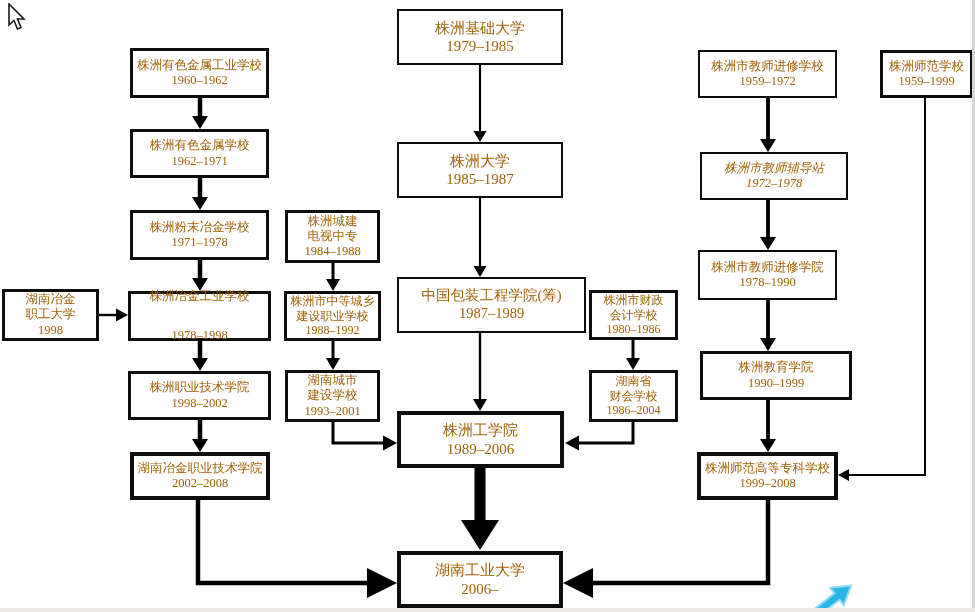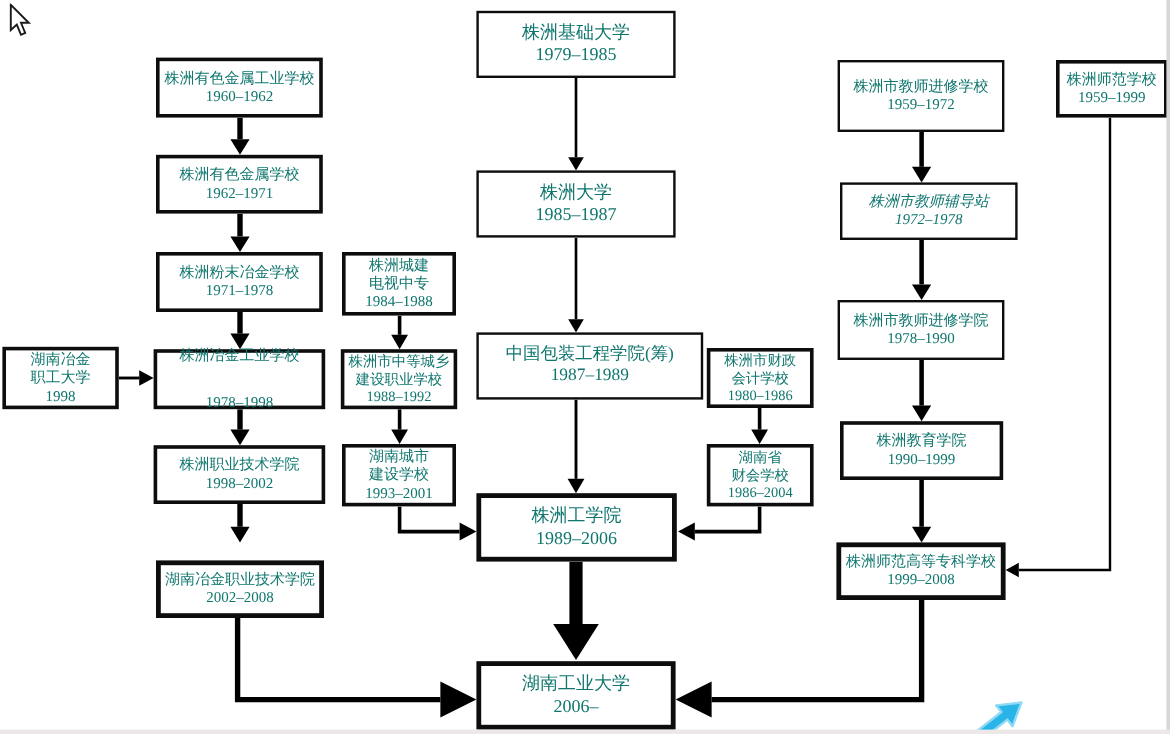--- a/index.html
+++ b/index.html
@@ -6,21 +6,21 @@
   #canvas{
     position:relative;width:975px;height:612px;background:#ffffff;
     font-family:"Liberation Serif","DejaVu Serif",serif;overflow:hidden;
   }
   #edges{position:absolute;left:0;top:0;width:975px;height:612px;}
   #nodes{position:absolute;left:0;top:0;width:975px;height:612px;}
   .node{
     position:absolute;box-sizing:border-box;background:#ffffff;
     border:3px solid #0d0d0d;display:flex;flex-direction:column;
     align-items:center;justify-content:center;text-align:center;
-    color:#0f766e;line-height:1.22;
+    color:#a16207;line-height:1.22;
   }
   .node .nm,.node .yr{white-space:nowrap;}
   .edge-strip{position:absolute;}
   #edge-right{right:0;top:0;width:3px;height:612px;background:#d7d7d7;}
   #edge-bottom{left:0;bottom:0;width:975px;height:4px;background:#ece8e8;}
 </style>
 </head>
 <body>
 
 <div id="canvas">
@@ -148,21 +148,21 @@
         <div class="yr">1971–1978</div>
       </div>
       <div class="node" style="left: 128px; top: 291px; width: 143px; height: 50px; border-width: 3px; font-size: 12.5px; gap: 24px;">
         <div class="nm">株洲冶金工业学校</div>
         <div class="yr">1978–1998</div>
       </div>
       <div class="node" style="left: 128px; top: 371px; width: 143px; height: 49px; border-width: 3px; font-size: 12.5px;">
         <div class="nm">株洲职业技术学院</div>
         <div class="yr">1998–2002</div>
       </div>
-      <div class="node" style="left: 130px; top: 452px; width: 140px; height: 48px; border-width: 4.5px; font-size: 12.5px; margin-top: 15px;">
+      <div class="node" style="left: 130px; top: 452px; width: 140px; height: 48px; border-width: 4.5px; font-size: 12.5px;">
         <div class="nm">湖南冶金职业技术学院</div>
         <div class="yr">2002–2008</div>
       </div>
       <div class="node" style="left: 2px; top: 289px; width: 97px; height: 52px; border-width: 3px; font-size: 12.5px;">
         <div class="nm">湖南冶金</div>
         <div class="nm">职工大学</div>
         <div class="yr">1998</div>
       </div>
       <div class="node" style="left: 285px; top: 210px; width: 95px; height: 53px; border-width: 3px; font-size: 12.5px;">
         <div class="nm">株洲城建</div>
@@ -182,33 +182,33 @@
       <div class="node" style="left: 589px; top: 290px; width: 89px; height: 50px; border-width: 3px; font-size: 12px;">
         <div class="nm">株洲市财政</div>
         <div class="nm">会计学校</div>
         <div class="yr">1980–1986</div>
       </div>
       <div class="node" style="left: 589px; top: 370px; width: 89px; height: 52px; border-width: 3px; font-size: 12px;">
         <div class="nm">湖南省</div>
         <div class="nm">财会学校</div>
         <div class="yr">1986–2004</div>
       </div>
-      <div class="node" style="left: 698px; top: 50px; width: 139px; height: 60px; border-width: 2.5px; font-size: 12.5px;">
+      <div class="node" style="left: 698px; top: 50px; width: 139px; height: 48px; border-width: 2.5px; font-size: 12.5px;">
         <div class="nm">株洲市教师进修学校</div>
         <div class="yr">1959–1972</div>
       </div>
       <div class="node" style="left: 700px; top: 152px; width: 148px; height: 48px; border-width: 2.5px; font-size: 12.5px; font-style: italic;">
         <div class="nm">株洲市教师辅导站</div>
         <div class="yr">1972–1978</div>
       </div>
       <div class="node" style="left: 698px; top: 250px; width: 139px; height: 50px; border-width: 2.5px; font-size: 12.5px;">
         <div class="nm">株洲市教师进修学院</div>
         <div class="yr">1978–1990</div>
       </div>
-      <div class="node" style="left: 700px; top: 351px; width: 136px; height: 49px; border-width: 3px; font-size: 12.5px; text-align: center;">
+      <div class="node" style="left: 700px; top: 351px; width: 152px; height: 49px; border-width: 3px; font-size: 12.5px; text-align: center;">
         <div class="nm">株洲教育学院</div>
         <div class="yr">1990–1999</div>
       </div>
       <div class="node" style="left: 697px; top: 452px; width: 141px; height: 48px; border-width: 4.5px; font-size: 12.5px;">
         <div class="nm">株洲师范高等专科学校</div>
         <div class="yr">1999–2008</div>
       </div>
       <div class="node" style="left: 880px; top: 50px; width: 93px; height: 48px; border-width: 3px; font-size: 12.5px;">
         <div class="nm">株洲师范学校</div>
         <div class="yr">1959–1999</div>

